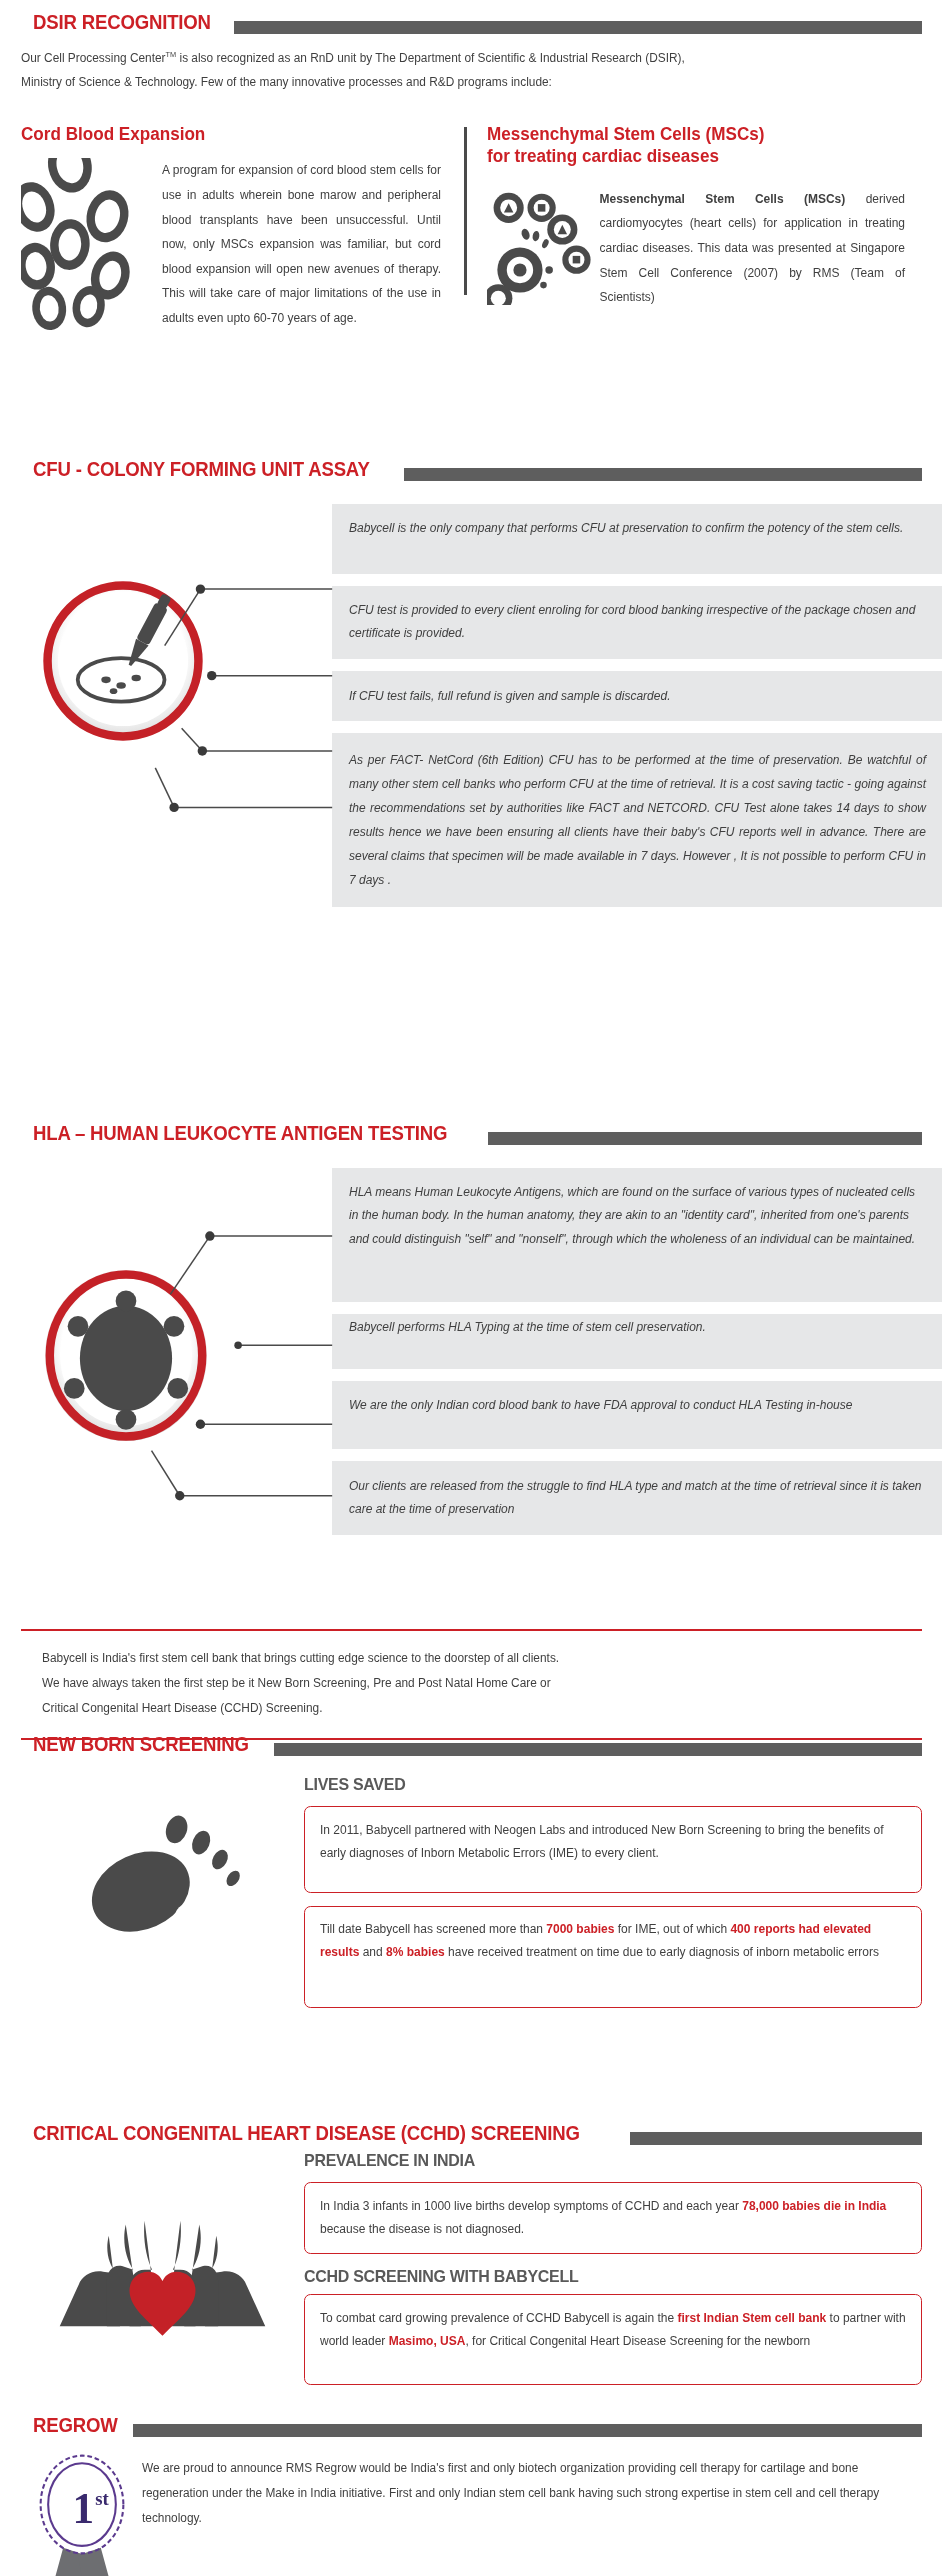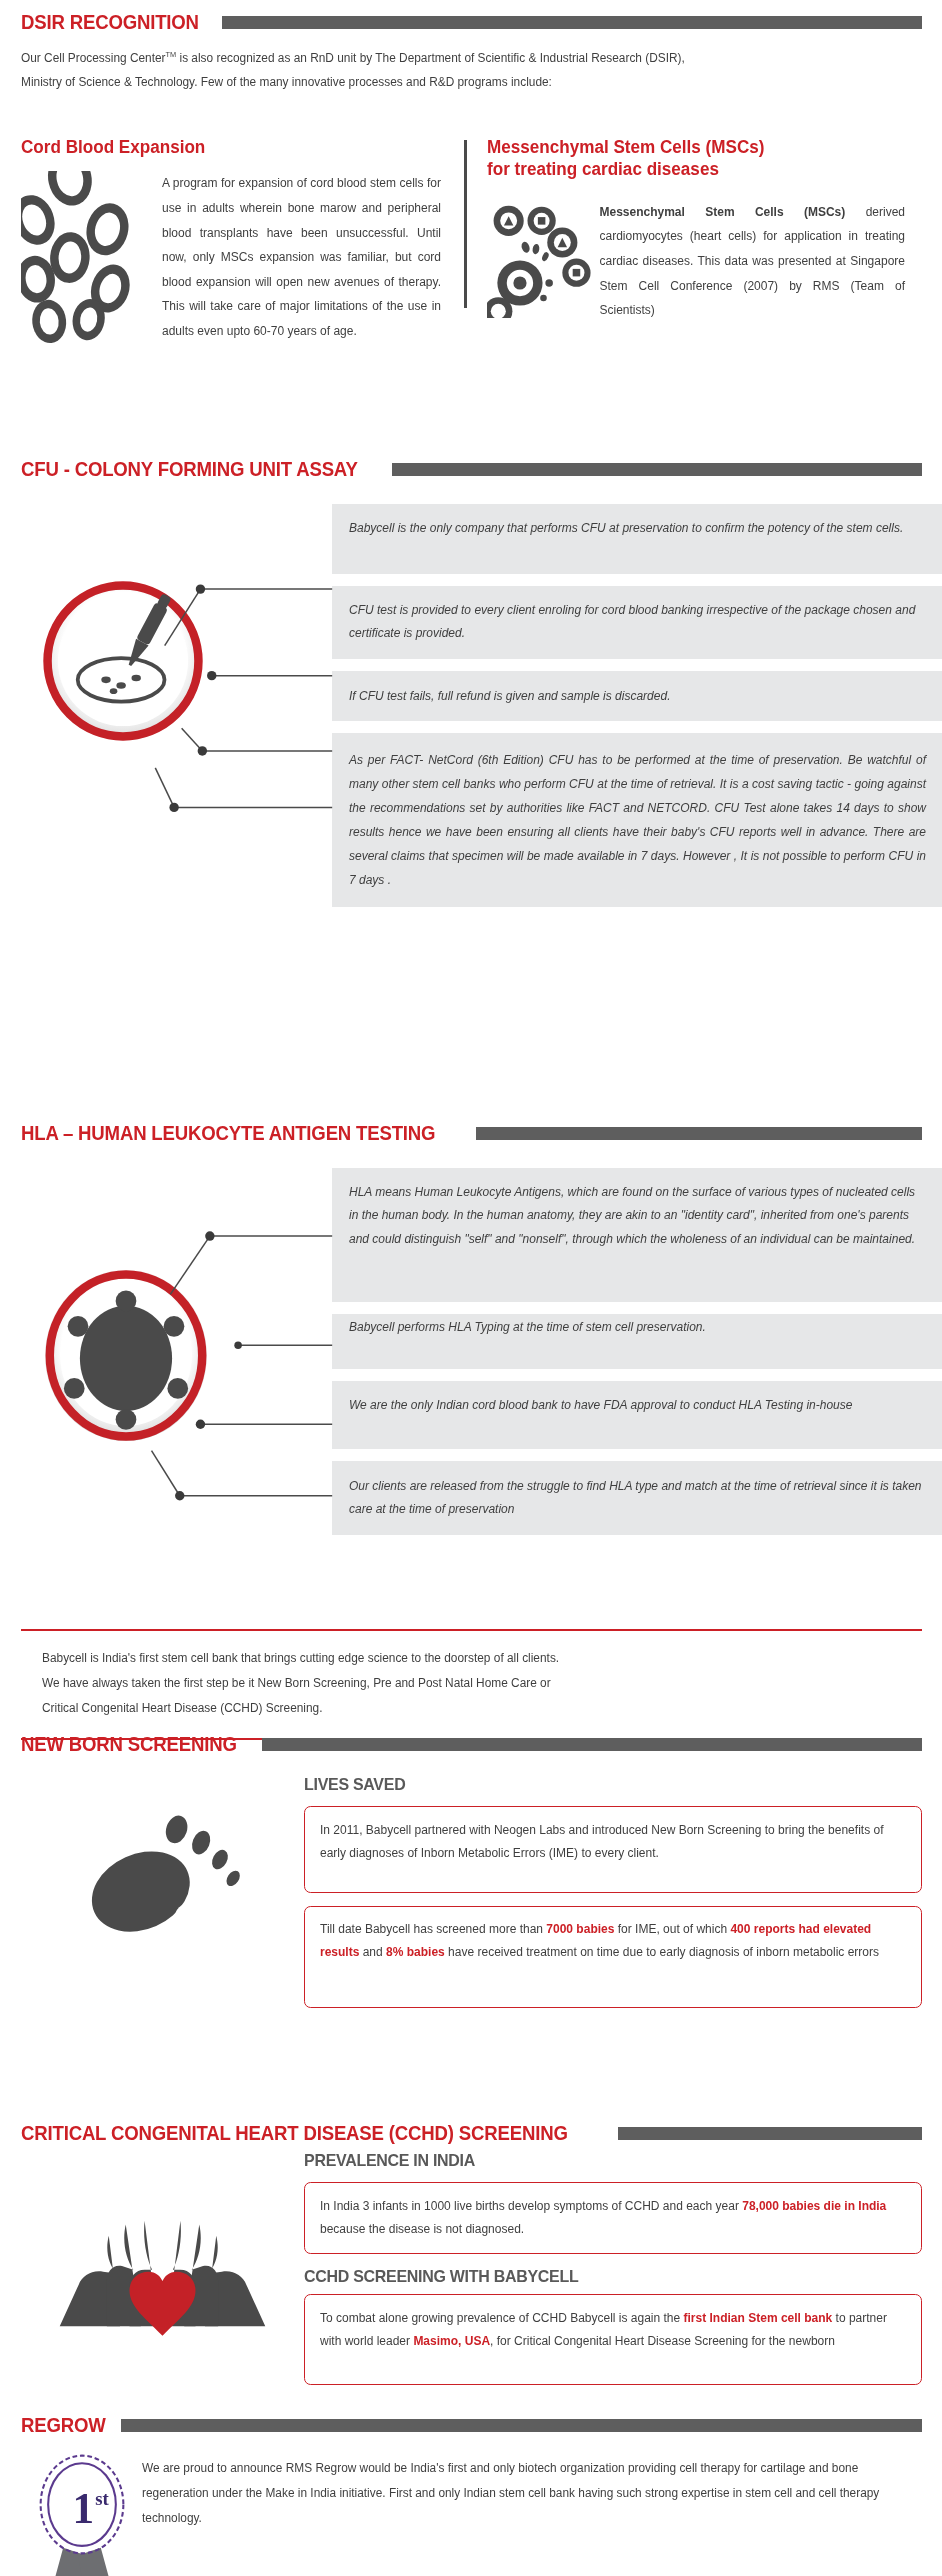--- a/index.html
+++ b/index.html
@@ -11,22 +11,23 @@
   body {
     width: 943px;
     height: 2576px;
     position: relative;
     overflow: hidden;
   }
 
   
   .sec-head {
     display: flex;
-    align-items: center;
+    align-items: flex-end;
     gap: 9.4px;
+    margin-left: 12px;
   }
   .sec-head .title {
     color: #cc2026;
     font-weight: bold;
     font-size: 20px;
     letter-spacing: -0.2px;
     white-space: nowrap;
     transform: scaleX(0.93);
     transform-origin: left center;
   }
@@ -67,21 +68,21 @@
     letter-spacing: -0.3px;
     transform: scaleX(0.94);
     transform-origin: left center;
   }
 
   
   #dsir { position: absolute; left: 21px; top: 11.3px; width: 901px; }
   #dsir-intro { margin-top: 13.2px; width: 896px; }
   .two-col {
     display: flex;
-    margin-top: 42px;
+    margin-top: 29px;
     position: relative;
   }
   .col-left  { width: 441px; padding-right: 21px; }
   .col-right { width: 443px; padding-left: 24.5px; }
   .col-divider {
     position: absolute;
     left: 443px; top: 3.8px;
     width: 2.8px; height: 168px;
     background: #4a4a4a;
   }
@@ -401,21 +402,21 @@
         <path d="M115 126 C98 108 80 96 80 78 C80 66 89 58 100 58 C108 58 113 63 115 68 C117 63 122 58 130 58 C141 58 150 66 150 78 C150 96 132 108 115 126 Z" fill="#c42127"></path>
       </svg>
     </div>
     <div class="nbs-right">
       <div class="sub-head" style="margin-bottom:11.3px;">PREVALENCE IN INDIA</div>
       <div class="red-box" style="min-height:70px; margin-bottom:13.2px;">
         <span>In India 3 infants in 1000 live births develop symptoms of CCHD and each year </span><b>78,000 babies die in India</b><span> because the disease is not diagnosed.</span>
       </div>
       <div class="sub-head" style="margin-bottom:7.5px;">CCHD SCREENING WITH BABYCELL</div>
       <div class="red-box" style="min-height:91px;">
-        <span>To combat alone growing prevalence of CCHD Babycell is again the </span><b>first Indian Stem cell bank</b><span> to partner with world leader </span><b>Masimo, USA</b><span>, for Critical Congenital Heart Disease Screening for the newborn</span>
+        <span>To combat card growing prevalence of CCHD Babycell is again the </span><b>first Indian Stem cell bank</b><span> to partner with world leader </span><b>Masimo, USA</b><span>, for Critical Congenital Heart Disease Screening for the newborn</span>
       </div>
     </div>
   </div>
 </div>
 
 <div id="regrow">
   <div class="sec-head">
     <span class="title">REGROW</span>
     <span class="bar"></span>
   </div>

